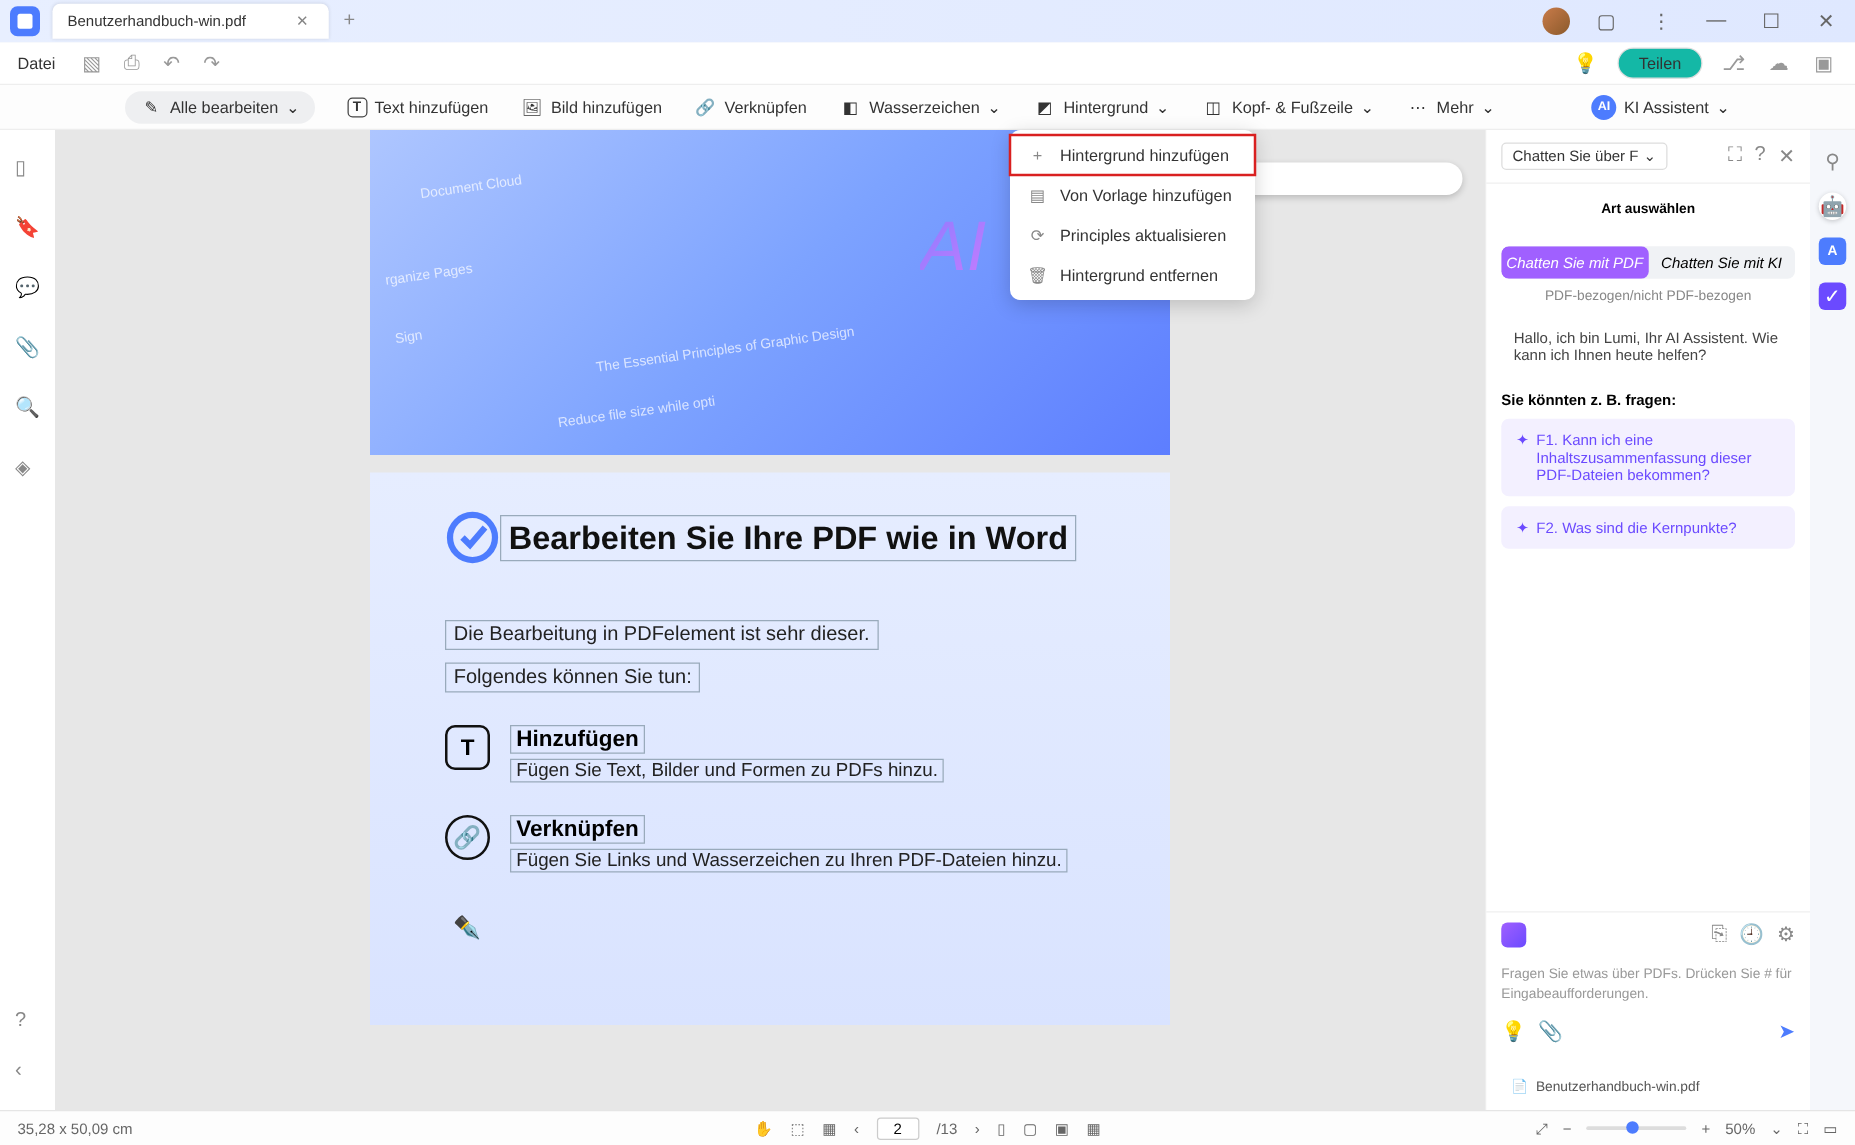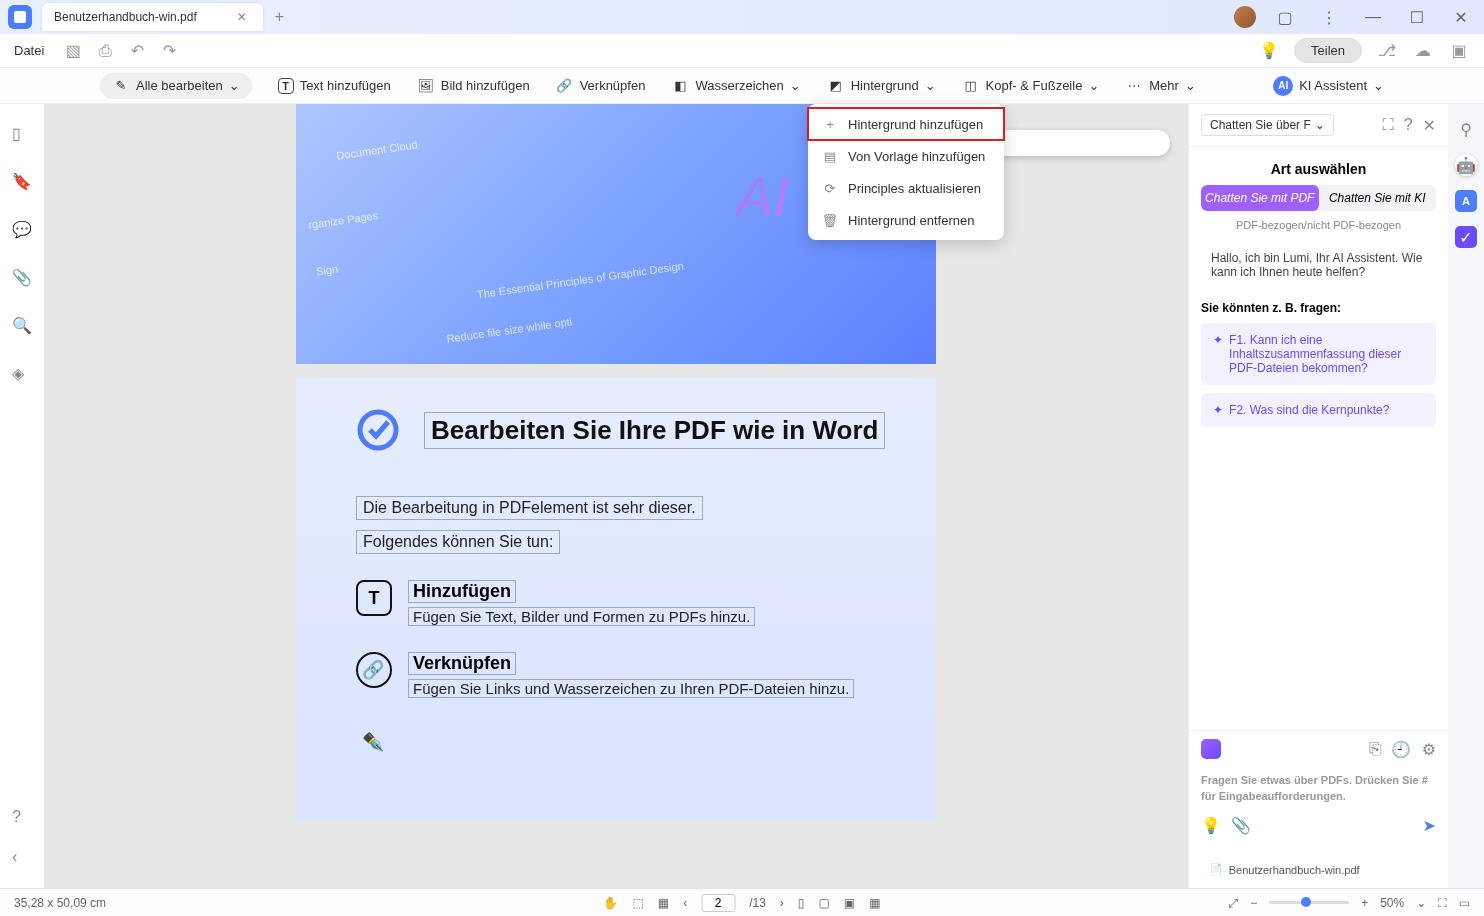--- a/index.html
+++ b/index.html
@@ -16,21 +16,21 @@
 .win-btn { width: 30px; height: 24px; display: flex; align-items: center; justify-content: center; color: #666; cursor: pointer; }
 
 
 .menubar { height: 34px; background: #fff; display: flex; align-items: center; padding: 0 14px; gap: 10px; border-bottom: 1px solid #eee; }
 .menu-file { font-size: 13px; color: #333; margin-right: 8px; }
 .menu-icon { width: 22px; height: 22px; display: flex; align-items: center; justify-content: center; color: #999; cursor: pointer; }
 .menu-tabs { display: flex; gap: 24px; margin-left: 20px; }
 .menu-tab { font-size: 14px; color: #333; cursor: pointer; padding: 8px 0; }
 .menu-tab.active { color: #4d7cfe; border-bottom: 2px solid #4d7cfe; }
 .menubar-right { margin-left: auto; display: flex; gap: 14px; align-items: center; }
-.share-btn { background: #e5e5e5; border: 1px solid #ddd; border-radius: 14px; padding: 4px 16px; font-size: 13px; color: #333; cursor: pointer; }
+.share-btn { background: #14b8a6; border: 1px solid #ddd; border-radius: 14px; padding: 4px 16px; font-size: 13px; color: #333; cursor: pointer; }
 
 
 .toolbar { height: 36px; background: #fdfdfd; display: flex; align-items: center; padding: 0 100px; gap: 26px; border-bottom: 1px solid #eee; }
 .tool-btn { display: flex; align-items: center; gap: 6px; font-size: 13px; color: #333; cursor: pointer; }
 .tool-icon { width: 18px; height: 18px; display: flex; align-items: center; justify-content: center; }
 .edit-all { background: #eeeff1; border-radius: 14px; padding: 4px 12px; }
 .ai-btn { margin-left: auto; display: flex; align-items: center; gap: 6px; }
 .ai-badge { width: 20px; height: 20px; background: #4d7cfe; border-radius: 50%; display: flex; align-items: center; justify-content: center; color: #fff; font-size: 10px; font-weight: bold; }
 
 
@@ -40,54 +40,54 @@
 .left-bottom { margin-top: auto; display: flex; flex-direction: column; gap: 20px; align-items: center; }
 
 .doc-area { flex: 1; background: #e7e7e7; overflow: hidden; position: relative; display: flex; flex-direction: column; align-items: center; padding: 0 0 20px 0; }
 .page1 { width: 640px; height: 260px; background: linear-gradient(135deg, #aec6ff, #7da3ff, #5d7eff); position: relative; overflow: hidden; }
 .page1-content { position: absolute; width: 100%; height: 100%; }
 .ai-graphic { position: absolute; left: 440px; top: 60px; font-size: 56px; font-weight: 300; background: linear-gradient(135deg,#8a7cff,#c77cff); -webkit-background-clip: text; color: transparent; font-style: italic; }
 .page1-label { position: absolute; color: #fff; font-size: 11px; opacity: 0.7; transform: rotate(-8deg); }
 .word-badge { position: absolute; right: 18px; top: 126px; background: #fff; border-radius: 18px; padding: 6px 14px; font-size: 12px; color: #333; box-shadow: 0 2px 6px rgba(0,0,0,0.2); }
 
 .page2 { width: 640px; background: linear-gradient(180deg,#e6edff,#d9e3ff); margin-top: 14px; padding: 30px 40px 60px 60px; }
-.page2-title-row { display: flex; align-items: center; gap: 24px; }
+.page2-title-row { display: flex; align-items: center; gap: 0; }
 .check-icon { width: 44px; height: 44px; color: #4d7cfe; }
 .page2-title { font-size: 26px; font-weight: 800; color: #111; border: 1px solid #9ab; padding: 2px 6px; }
 .page2-sub { font-size: 16px; color: #222; margin-top: 44px; border: 1px solid #9ab; display: inline-block; padding: 2px 6px; }
 .page2-sub2 { font-size: 16px; color: #222; margin-top: 10px; border: 1px solid #9ab; display: inline-block; padding: 2px 6px; }
 .feature { display: flex; gap: 16px; margin-top: 26px; align-items: flex-start; }
 .feat-icon { width: 36px; height: 36px; border: 2.5px solid #111; border-radius: 8px; display: flex; align-items: center; justify-content: center; font-weight: bold; font-size: 18px; flex-shrink: 0; }
 .feat-title { font-size: 18px; font-weight: 800; border: 1px solid #9ab; display: inline-block; padding: 0 4px; }
 .feat-desc { font-size: 15px; color: #222; margin-top: 4px; border: 1px solid #9ab; display: inline-block; padding: 0 4px; }
 
 
 .dropdown { position: absolute; left: 808px; top: 104px; width: 196px; background: #fff; border-radius: 8px; box-shadow: 0 4px 16px rgba(0,0,0,0.18); padding: 4px 0; z-index: 100; }
 .dd-item { display: flex; align-items: center; gap: 10px; padding: 8px 14px; font-size: 13px; color: #333; cursor: pointer; }
 .dd-item.highlighted { outline: 2px solid #d92020; outline-offset: -1px; }
 .dd-icon { width: 16px; height: 16px; color: #888; display: flex; align-items: center; justify-content: center; }
 
 
 .ai-panel { width: 260px; background: #fff; border-left: 1px solid #eee; display: flex; flex-direction: column; }
 .ai-head { display: flex; align-items: center; gap: 6px; padding: 10px 12px; border-bottom: 1px solid #f0f0f0; }
 .ai-select { font-size: 12px; color: #333; border: 1px solid #ddd; border-radius: 4px; padding: 3px 8px; display: flex; align-items: center; gap: 4px; cursor: pointer; }
 .ai-head-icons { margin-left: auto; display: flex; gap: 10px; color: #888; }
-.ai-choose { text-align: center; font-size: 14px; font-weight: 600; padding: 14px 0 8px 0; }
+.ai-choose { text-align: center; font-size: 11px; font-weight: 600; padding: 14px 0 24px 0; }
 .ai-toggle { display: flex; margin: 0 12px; background: #f0f2f5; border-radius: 6px; overflow: hidden; font-size: 12px; font-style: italic; }
 .ai-toggle div { flex: 1; text-align: center; padding: 6px 4px; cursor: pointer; }
 .ai-toggle .active { background: #a060ff; color: #fff; border-radius: 6px; }
 .ai-note { text-align: center; font-size: 11px; color: #888; padding: 8px 0 12px 0; }
 .ai-greet { margin: 0 12px; padding: 8px 10px; font-size: 12px; color: #444; border-radius: 6px; }
 .ai-suggest-h { margin: 14px 12px 8px 12px; font-size: 12px; font-weight: 600; }
 .ai-suggest { margin: 0 12px 8px 12px; background: #f3f0ff; border-radius: 6px; padding: 10px 12px; font-size: 12px; color: #6b4aff; cursor: pointer; display: flex; gap: 6px; }
 .ai-bottom { margin-top: auto; border-top: 1px solid #f0f0f0; }
 .ai-b1 { display: flex; gap: 10px; padding: 8px 12px; color: #888; align-items: center; }
 .ai-b1 .left-ai-icon { width: 20px; height: 20px; background: linear-gradient(135deg,#a060ff,#6b4aff); border-radius: 5px; }
 .ai-b1-right { margin-left: auto; display: flex; gap: 10px; }
-.ai-prompt-hint { padding: 6px 12px 4px 12px; font-size: 11px; color: #999; line-height: 1.4; font-weight: bold; }
+.ai-prompt-hint { padding: 6px 12px 4px 12px; font-size: 11px; color: #999; line-height: 1.4; }
 .ai-input { display: flex; align-items: center; gap: 10px; padding: 8px 12px 18px 12px; }
 .ai-file { display: flex; align-items: center; gap: 6px; margin: 4px 12px 6px 12px; padding: 6px 8px; font-size: 11px; color: #555; border-radius: 4px; }
 
 .right-rail { width: 36px; background: #f5f7fb; display: flex; flex-direction: column; align-items: center; padding: 14px 0; gap: 14px; }
 .rr-icon { width: 22px; height: 22px; display: flex; align-items: center; justify-content: center; cursor: pointer; }
 
 
 .statusbar { position: absolute; bottom: 0; left: 0; right: 0; height: 28px; background: #fdfdfd; border-top: 1px solid #e5e5e5; display: flex; align-items: center; padding: 0 14px; font-size: 12px; color: #666; }
 .status-center { position: absolute; left: 50%; transform: translateX(-50%); display: flex; gap: 14px; align-items: center; }
 .page-input { width: 34px; border: 1px solid #ccc; border-radius: 3px; text-align: center; padding: 1px 2px; font-size: 12px; }

